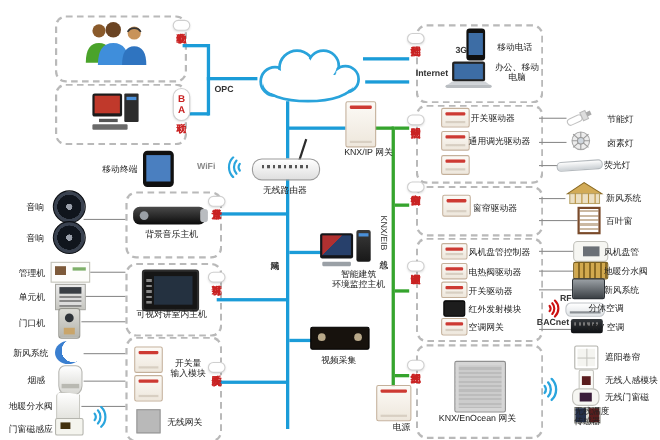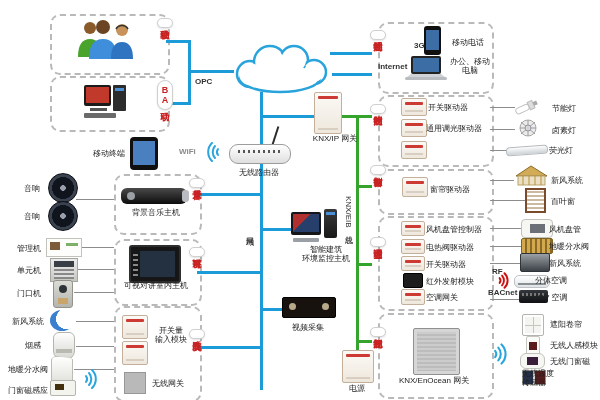--- a/index.html
+++ b/index.html
@@ -214,21 +214,21 @@
   <div class="kbd" style="left:293px;top:238px;width:26px;height:4px;"></div>
   <div class="lbl" style="left:272px;top:245px;width:108px;">
     <span>智能建筑</span><br>
     <span>环境监控主机</span>
   </div>
 
   <div class="videocap" style="left:282px;top:297px;width:52px;height:19px;"></div>
   <div class="lbl" style="left:282px;top:323px;width:52px;">视频采集</div>
 
   <div class="din" style="left:342px;top:350px;width:30px;height:31px;"></div>
-  <div class="lbl" style="left:341px;top:384px;width:32px;">电源</div>
+  <div class="lbl" style="left:341px;top:384px;width:32px;text-align:right;">电源</div>
 
   <div class="speaker" style="left:48px;top:173px;width:28px;height:28px;"></div>
   <div class="lbl" style="left:18px;top:184px;width:28px;">音响</div>
   <div class="speaker" style="left:48px;top:201px;width:28px;height:28px;"></div>
   <div class="lbl" style="left:18px;top:212px;width:28px;">音响</div>
 
   <div class="dbox" style="left:114px;top:174px;width:84px;height:57px;"></div>
   <div class="musicbar" style="left:121px;top:188px;width:66px;height:16px;"></div>
   <div class="lbl" style="left:116px;top:208px;width:80px;">背景音乐主机</div>
   <div class="tab" style="left:189px;top:178px;">背景音乐</div>
@@ -343,21 +343,21 @@
   <div class="lbl left" style="left:426px;top:277px;width:60px;">红外发射模块</div>
   <div class="din" style="left:401px;top:289px;width:22px;height:14px;"></div>
   <div class="lbl left" style="left:426px;top:293px;width:48px;">空调网关</div>
 
   <div class="fancoil" style="left:521px;top:219px;width:30px;height:17px;"></div>
   <div class="lbl left" style="left:549px;top:225px;width:44px;">风机盘管</div>
   <div class="manifold" style="left:521px;top:238px;width:30px;height:14px;"></div>
   <div class="lbl left" style="left:549px;top:242px;width:50px;">地暖分水阀</div>
   <div class="freshair" style="left:520px;top:253px;width:28px;height:17px;"></div>
   <div class="lbl left" style="left:549px;top:259px;width:44px;">新风系统</div>
-  <div class="net" style="left:492px;top:267px;">RF</div>
+  <div class="net" style="left:509px;top:267px;">RF</div>
   <svg class="arcs" style="left:498px;top:272px;color:#cc1111;" width="13" height="17" viewBox="0 0 16 20">
     <g fill="none" stroke="currentColor" stroke-width="2.4" stroke-linecap="round">
       <path d="M2 7 A5 5 0 0 1 2 13"></path>
         <path d="M5 4 A9 9 0 0 1 5 16"></path>
         <path d="M8 1 A12.5 12.5 0 0 1 8 19"></path>
     </g>
   </svg>
   <div class="splitac" style="left:514px;top:275px;width:34px;height:11px;"></div>
   <div class="lbl left" style="left:535px;top:276px;width:44px;">分体空调</div>
   <div class="net" style="left:488px;top:288px;">BACnet</div>

